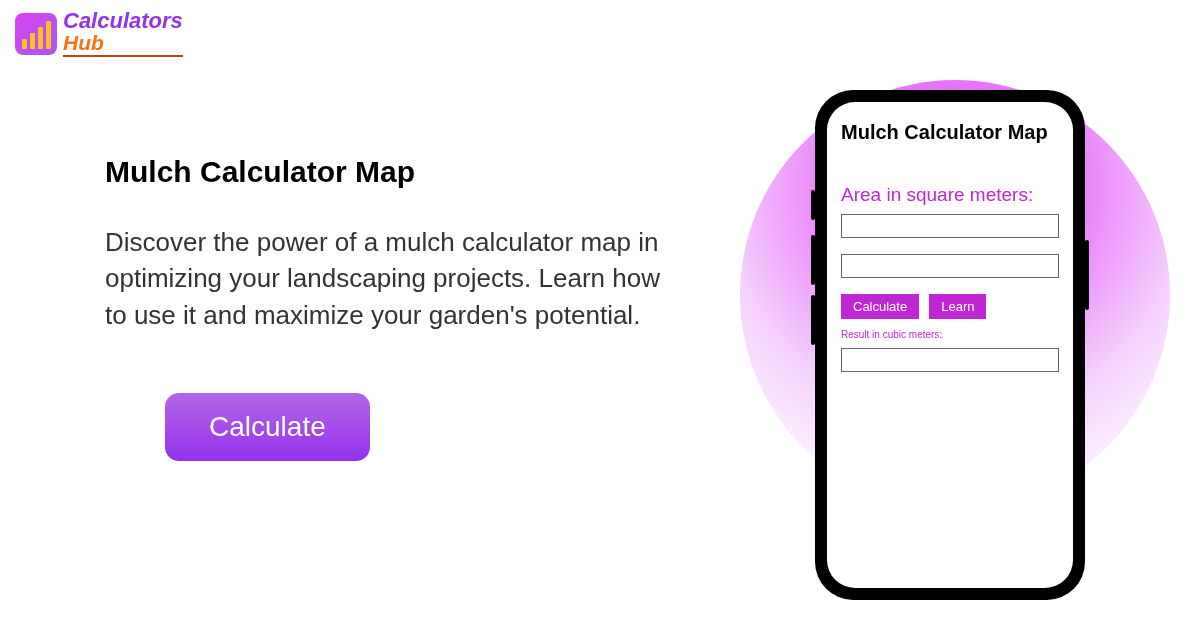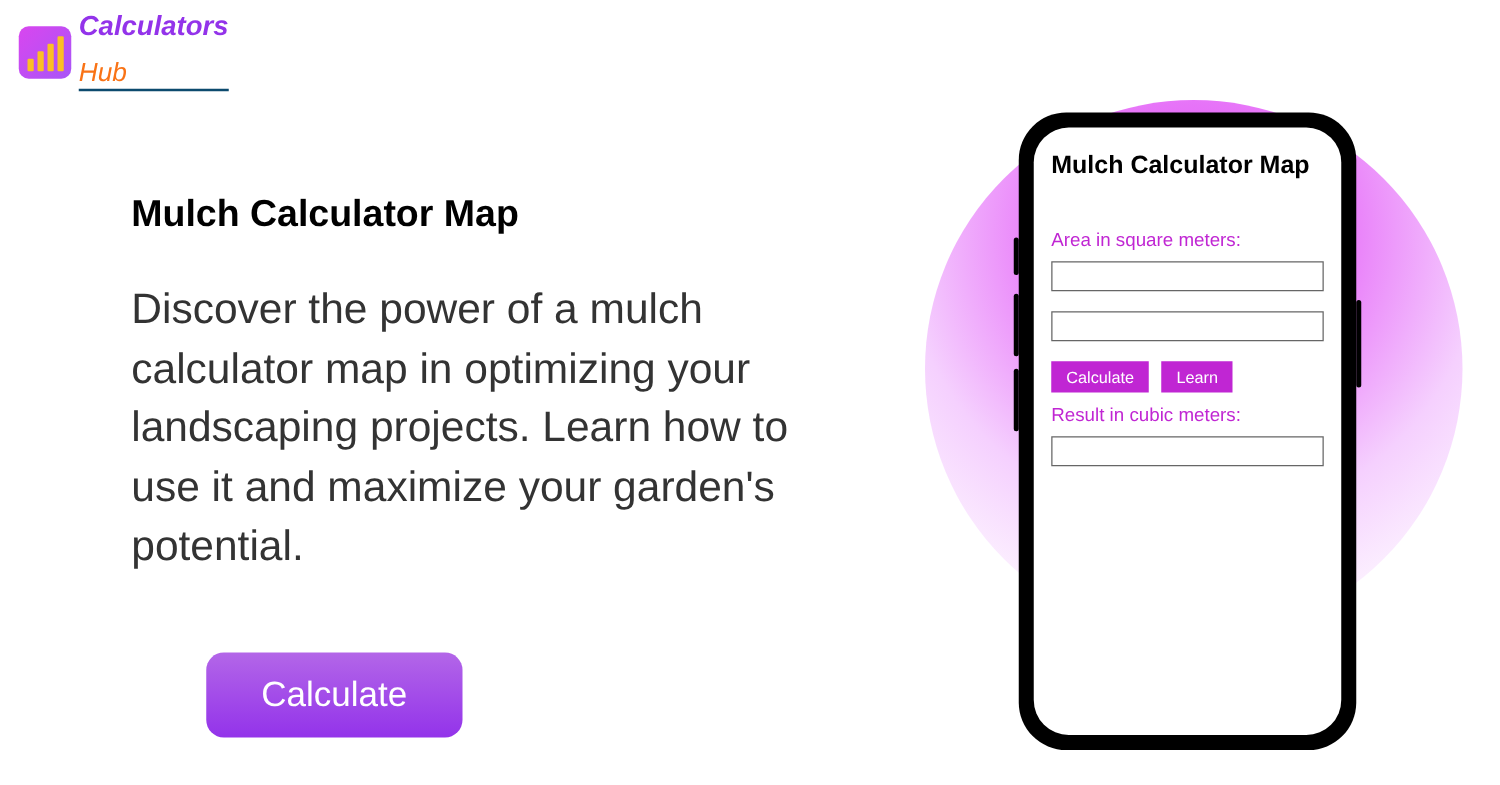--- a/index.html
+++ b/index.html
@@ -40,50 +40,49 @@
       border-radius: 1px;
     }
     .logo-bar:nth-child(1) { height: 10px; }
     .logo-bar:nth-child(2) { height: 16px; }
     .logo-bar:nth-child(3) { height: 22px; }
     .logo-bar:nth-child(4) { height: 28px; }
     .logo-text {
       display: flex;
       flex-direction: column;
       line-height: 1;
-      gap: 16px;
     }
     .logo-text-top {
       font-size: 22px;
       font-weight: 800;
       color: #9333ea;
       font-style: italic;
     }
     .logo-text-bottom {
       font-size: 21px;
-      font-weight: 400;
+      font-weight: 700;
       color: #f97316;
       font-style: italic;
-      border-bottom: 2px solid #0c4a6e;
+      border-bottom: 2px solid #c2410c;
       padding-bottom: 2px;
     }
     .content-area {
       position: absolute;
       left: 105px;
       top: 155px;
       width: 560px;
     }
     .page-title {
       font-size: 30px;
       font-weight: 700;
       color: #000;
       margin-bottom: 35px;
     }
     .page-description {
-      font-size: 34px;
+      font-size: 26px;
       color: #333;
       line-height: 1.4;
       margin-bottom: 60px;
     }
     .calculate-btn {
       display: inline-block;
       margin-left: 60px;
       background: linear-gradient(180deg, #b366e8, #9333ea);
       color: #fff;
       font-size: 28px;
@@ -130,21 +129,21 @@
       overflow: hidden;
     }
     .phone-title {
       font-size: 20px;
       font-weight: 700;
       color: #000;
       line-height: 1.2;
       margin-bottom: 40px;
     }
     .form-label {
-      font-size: 15px;
+      font-size: 19px;
       color: #c026d3;
       margin-bottom: 8px;
       display: block;
     }
     .form-input {
       width: 100%;
       height: 24px;
       border: 1px solid #666;
       background: #fff;
       margin-bottom: 16px;
@@ -158,21 +157,21 @@
     }
     .small-btn {
       background: #c026d3;
       color: #fff;
       border: none;
       font-size: 13px;
       padding: 5px 12px;
       cursor: pointer;
     }
     .result-label {
-      font-size: 15px;
+      font-size: 10px;
       color: #c026d3;
       margin-bottom: 8px;
       display: block;
     }
     .result-box {
       width: 100%;
       height: 24px;
       border: 1px solid #666;
       background: #fff;
     }

